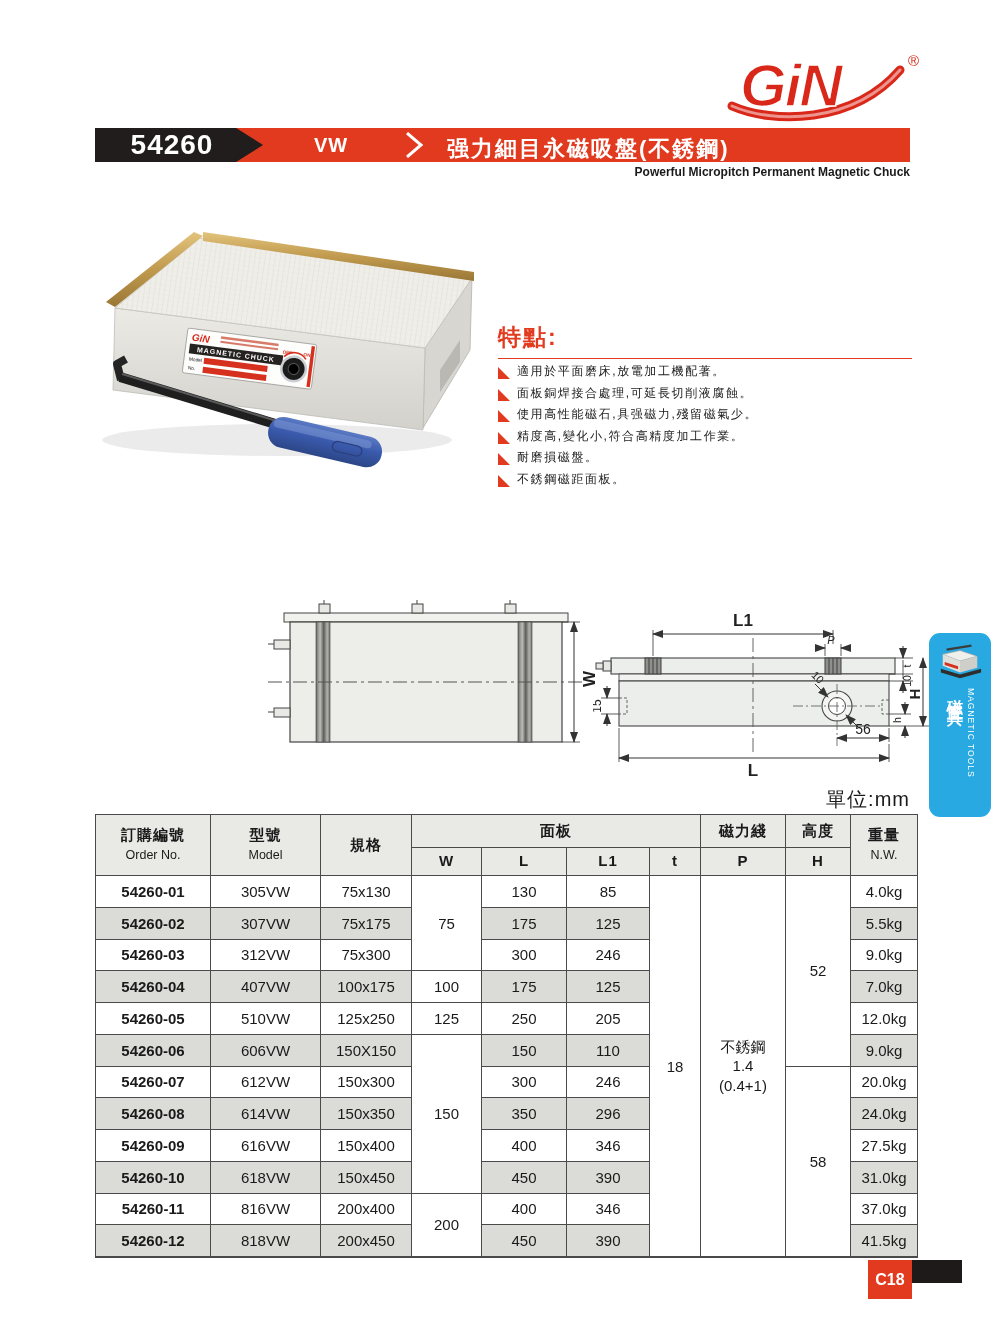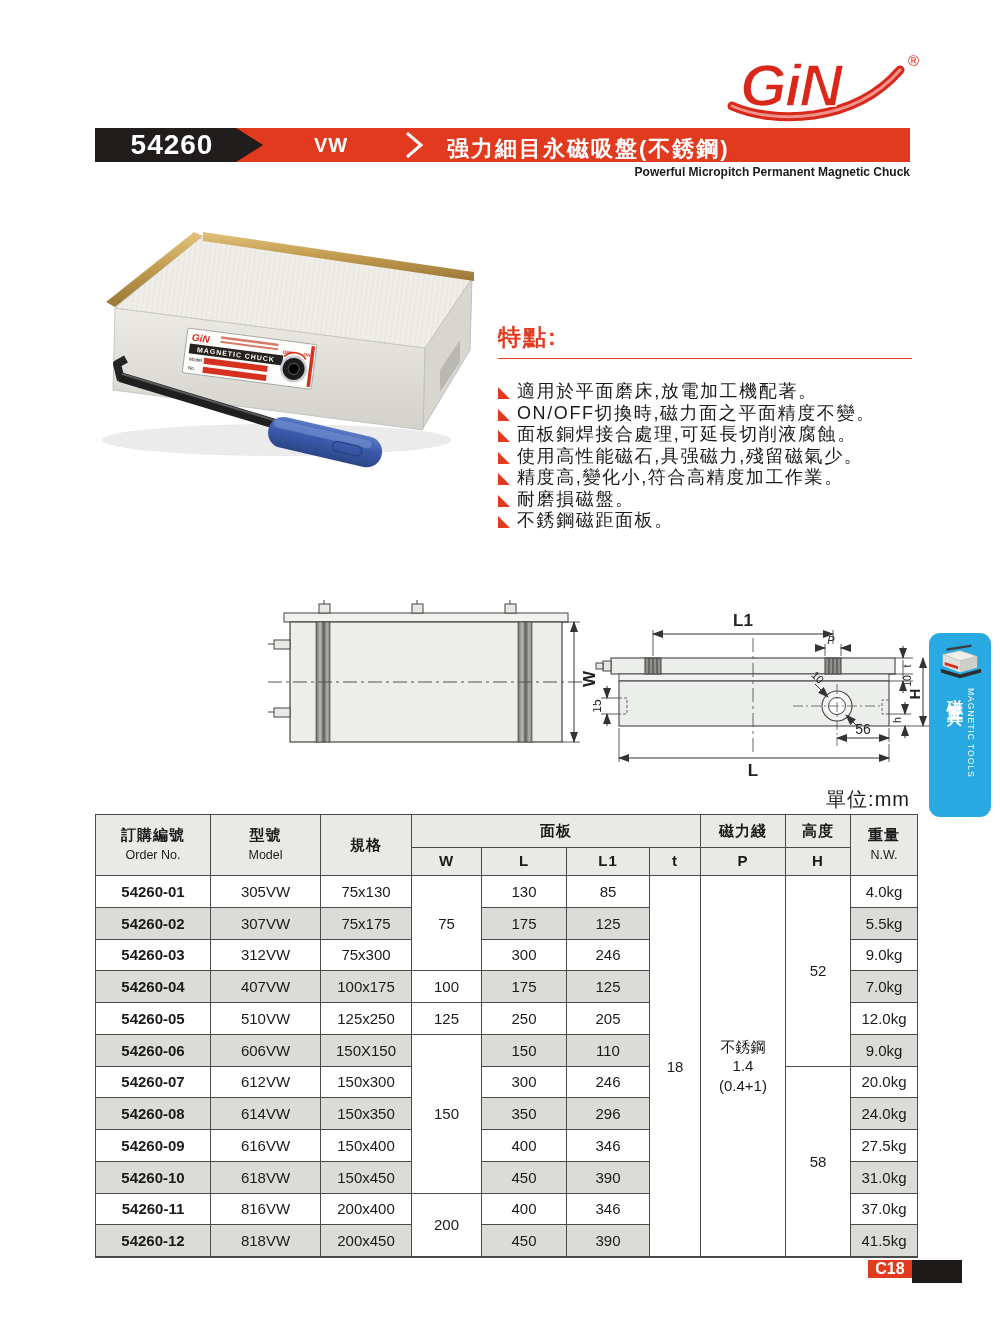--- a/index.html
+++ b/index.html
@@ -25,23 +25,23 @@
   #title-zh{position:absolute;left:352px;top:0;height:41px;display:flex;align-items:center;color:#fff;
     font-weight:bold;font-size:22px;letter-spacing:2px;white-space:nowrap;}
   #subtitle{position:absolute;left:410px;top:165px;width:500px;text-align:right;font-weight:bold;font-size:12px;letter-spacing:0px;}
 
   
   #photo{position:absolute;left:82px;top:192px;width:410px;height:290px;}
 
   
   #features{position:absolute;left:498px;top:322px;width:414px;}
   #feat-title{color:var(--accent-red);font-weight:bold;font-size:23px;letter-spacing:2px;
-    border-bottom:1px solid var(--accent-red);padding-bottom:5px;margin-bottom:22px;}
+    border-bottom:1px solid var(--accent-red);padding-bottom:5px;margin-bottom:2px;}
   #features ul{list-style:none;margin:0;padding:0;}
-  #features li{display:flex;font-size:18px;line-height:21.5px;letter-spacing:1.6px;justify-content:flex-end;}
+  #features li{display:flex;font-size:12px;line-height:21.5px;letter-spacing:1.6px;justify-content:flex-end;}
   .bullet{flex:0 0 auto;width:0;height:0;border-bottom:12px solid var(--accent-red);
     border-right:12px solid transparent;margin:6px 7px 0 0;}
   #features .txt{flex:1;}
 
   
   #draw-left{position:absolute;left:262px;top:592px;}
   #draw-right{position:absolute;left:593px;top:586px;}
   .dim-txt{font-family:"Liberation Sans","DejaVu Sans",sans-serif;fill:#222;}
 
   
@@ -64,21 +64,21 @@
   #side-tab{position:absolute;left:929px;top:633px;width:62px;height:184px;background:var(--tab-blue);
     border-radius:11px;display:flex;flex-direction:column;align-items:center;}
   #tab-img{margin-top:9px;}
   #tab-text{flex:1;display:flex;flex-direction:row;align-items:flex-start;justify-content:center;margin-top:4px;gap:1px;}
   #tab-zh{writing-mode:vertical-rl;color:#fff;font-size:16px;font-weight:bold;letter-spacing:4px;}
   #tab-en{writing-mode:vertical-rl;color:#fff;font-size:8.5px;letter-spacing:1px;margin-top:2px;}
 
   
   #pageno{position:absolute;left:868px;top:1260px;display:flex;}
   #pageno .red{background:var(--accent-red);color:#fff;font-weight:bold;font-size:16px;
-    width:44px;height:18px;display:flex;align-items:center;justify-content:center;}
+    width:44px;height:39px;display:flex;align-items:center;justify-content:center;}
   #pageno .black{background:#1d1a19;width:50px;height:23px;}
 </style>
 </head>
 <body>
 
 <div id="page">
 
   <svg id="logo" viewBox="0 0 212 82">
     <path d="M14,58 C55,76 135,76 182,22" fill="none" stroke="#d9281a" stroke-width="9" stroke-linecap="round"></path>
     <path d="M14,58 C55,76 135,76 182,22" fill="none" stroke="#ffffff" stroke-width="3" stroke-linecap="round" opacity="0.5"></path>
@@ -165,24 +165,20 @@
       </g>
     </g>
   </svg>
 
   <div id="features">
     <div id="feat-title">特點:</div>
     <ul>
       <li>
           <span class="bullet"></span>
           <span class="txt">適用於平面磨床,放電加工機配著。</span>
-        </li>
-      <li>
-          <span class="bullet"></span>
-          <span class="txt">ON/OFF切換時,磁力面之平面精度不變。</span>
         </li>
       <li>
           <span class="bullet"></span>
           <span class="txt">面板銅焊接合處理,可延長切削液腐蝕。</span>
         </li>
       <li>
           <span class="bullet"></span>
           <span class="txt">使用高性能磁石,具强磁力,殘留磁氣少。</span>
         </li>
       <li>

